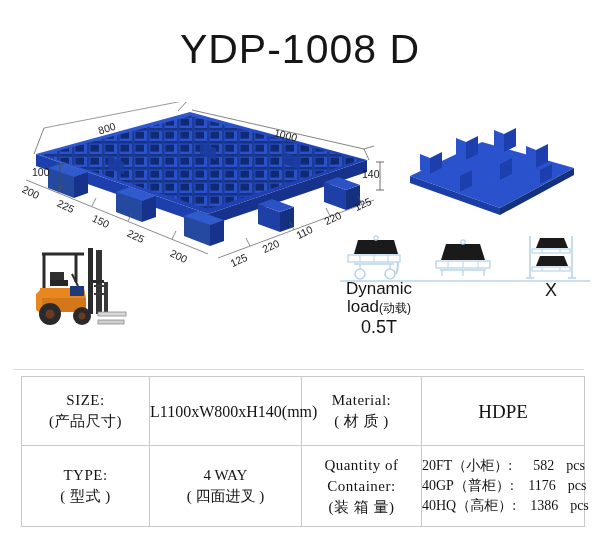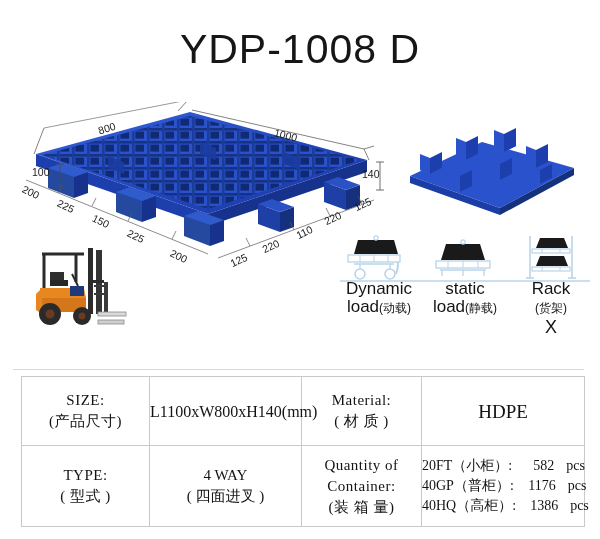--- a/index.html
+++ b/index.html
@@ -396,20 +396,21 @@
           <circle cx="24" cy="40" r="5" fill="#ffffff" stroke="#b9d4ea" stroke-width="1.6"></circle>
           <circle cx="54" cy="40" r="5" fill="#ffffff" stroke="#b9d4ea" stroke-width="1.6"></circle>
           <line x1="24" y1="30" x2="24" y2="35" stroke="#b9d4ea" stroke-width="1.3"></line>
           <line x1="54" y1="30" x2="54" y2="35" stroke="#b9d4ea" stroke-width="1.3"></line>
 
           <circle cx="40" cy="4" r="2.2" fill="none" stroke="#b9d4ea" stroke-width="1.2"></circle>
         </svg>
       </div>
       <div class="load-name"><span>Dynamic
 load</span><span class="cn">(动载)</span></div>
+      <div class="load-value">0.5T</div>
     </div>
 
     <div class="load-col" style="left:86px;">
       <div class="load-icon-box">
         <svg width="86" height="46" viewBox="0 0 86 46" style="position:absolute;left:0;top:0;">
           <polygon points="24,10 58,10 63,26 19,26" fill="#1a1a1a"></polygon>
           <rect x="14" y="27" width="54" height="7" fill="#ffffff" stroke="#b9d4ea" stroke-width="1.3"></rect>
           <g stroke="#b9d4ea" stroke-width="1">
             <line x1="26" y1="27" x2="26" y2="34"></line>
             <line x1="41" y1="27" x2="41" y2="34"></line>
@@ -417,22 +418,20 @@
           </g>
           <line x1="18" y1="36" x2="64" y2="36" stroke="#b9d4ea" stroke-width="1.3"></line>
           <g stroke="#b9d4ea" stroke-width="1.3">
             <line x1="20" y1="36" x2="20" y2="42"></line>
             <line x1="41" y1="36" x2="41" y2="42"></line>
             <line x1="62" y1="36" x2="62" y2="42"></line>
           </g>
           <circle cx="41" cy="8" r="2.2" fill="none" stroke="#b9d4ea" stroke-width="1.2"></circle>
         </svg>
       </div>
-      <div class="load-name"><span>static
-load</span><span class="cn">(静载)</span></div>
     </div>
 
     <div class="load-col" style="left:172px;">
       <div class="load-icon-box">
         <svg width="86" height="46" viewBox="0 0 86 46" style="position:absolute;left:0;top:0;">
 
           <g stroke="#b9d4ea" stroke-width="1.6" fill="none">
             <line x1="22" y1="2" x2="22" y2="44"></line>
             <line x1="64" y1="2" x2="64" y2="44"></line>
             <line x1="18" y1="44" x2="26" y2="44"></line>
@@ -445,21 +444,20 @@
           <polygon points="32,22 56,22 60,32 28,32" fill="#1a1a1a"></polygon>
           <rect x="24" y="33" width="38" height="4" fill="#ffffff" stroke="#b9d4ea" stroke-width="1.2"></rect>
           <g stroke="#b9d4ea" stroke-width="1">
             <line x1="34" y1="15" x2="34" y2="19"></line>
             <line x1="52" y1="15" x2="52" y2="19"></line>
             <line x1="34" y1="33" x2="34" y2="37"></line>
             <line x1="52" y1="33" x2="52" y2="37"></line>
           </g>
         </svg>
       </div>
-      <div class="load-name"><span>Rack</span><br><span class="cn">(货架)</span></div>
       <div class="load-value">X</div>
     </div>
   </div>
 </div>
 
 <div id="spec-table-wrap">
   <div id="spec-table-rule"></div>
   <table id="spec-table">
     <colgroup>
       <col style="width:128px">

